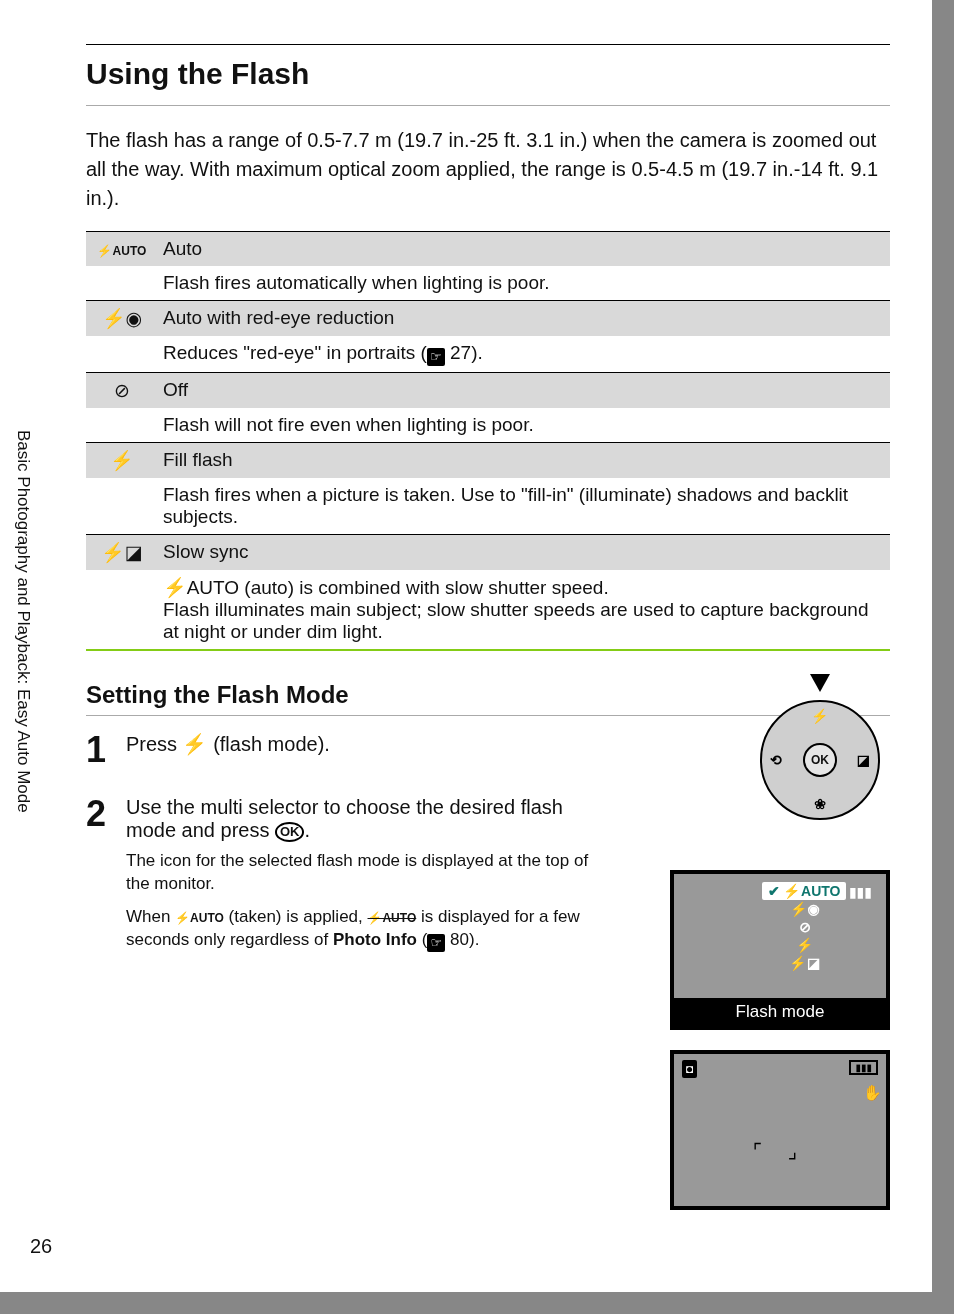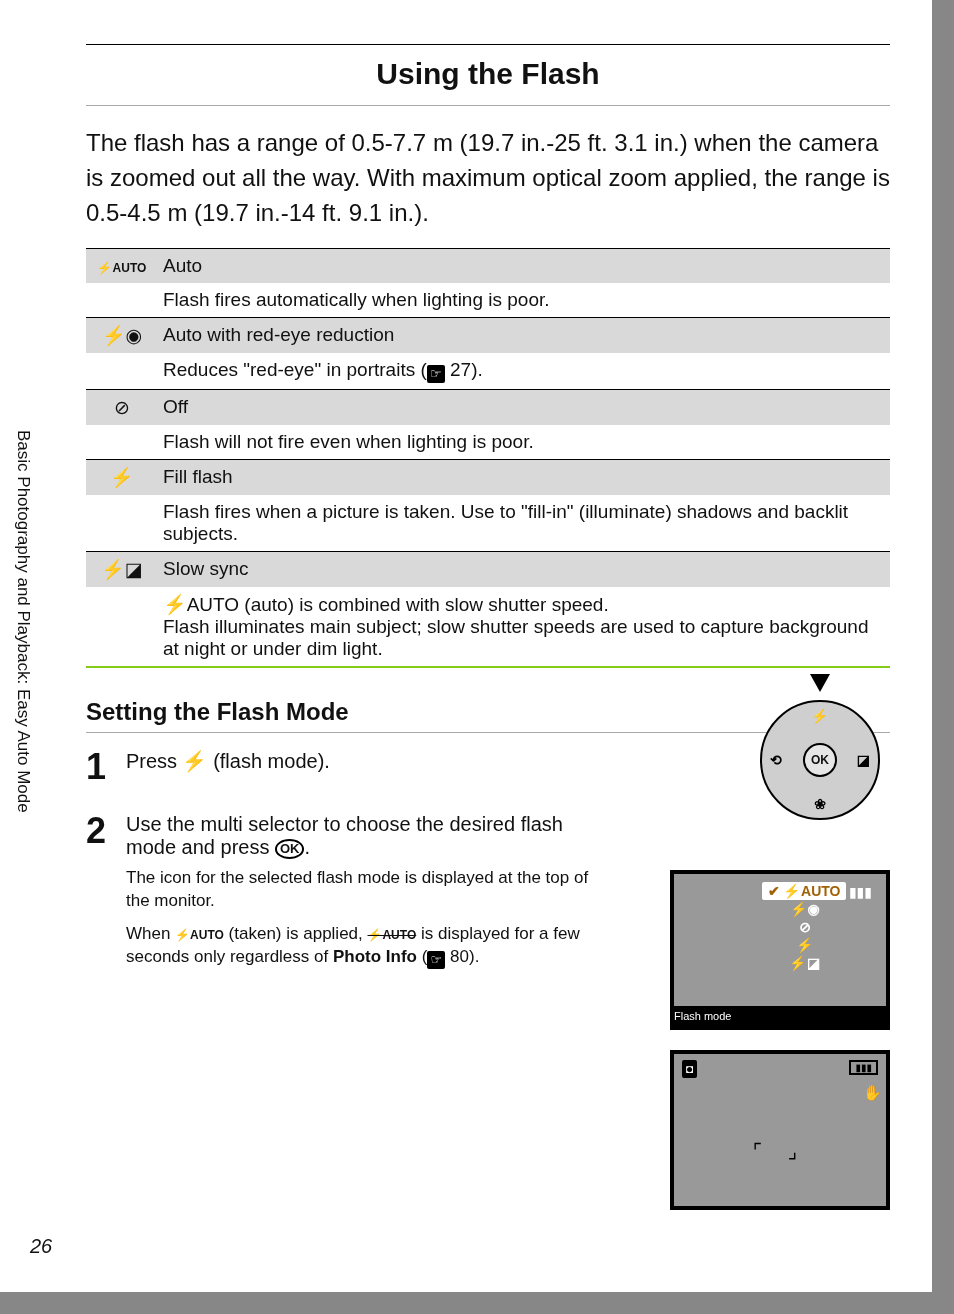--- a/index.html
+++ b/index.html
@@ -16,23 +16,23 @@
     left: 0;
     right: 22px;
     bottom: 22px;
     top: 0;
     background: #fff;
   }
   .content {
     padding: 44px 42px 20px 86px;
   }
   .hr-top { border: none; border-top: 1px solid #000; margin-bottom: 12px; }
-  h1 { font-size: 30px; font-weight: 700; margin-bottom: 14px; text-align: center; }
+  h1 { font-size: 30px; font-weight: 700; margin-bottom: 14px; }
   .hr-under-title { border: none; border-top: 1px solid #aaa; margin-bottom: 20px; }
-  p.intro { font-size: 24px; line-height: 1.45; margin-bottom: 18px; }
+  p.intro { font-size: 20px; line-height: 1.45; margin-bottom: 18px; }
 
   table.flash-table {
     width: 100%;
     border-collapse: collapse;
     font-size: 19px;
   }
   table.flash-table td {
     padding: 6px 5px;
     vertical-align: top;
   }
@@ -95,21 +95,20 @@
     transform: rotate(90deg);
     transform-origin: top left;
     font-size: 17px;
   }
 
   .pagenum {
     position: absolute;
     left: 30px;
     bottom: 34px;
     font-size: 20px;
-    font-style: italic;
   }
 
   
   .dial {
     position: absolute;
     right: 52px;
     top: 700px;
     width: 120px;
     height: 120px;
   }
@@ -160,39 +159,40 @@
     width: 220px;
     border: 4px solid #000;
     background: #999;
   }
   .lcd1 { top: 870px; height: 160px; }
   .lcd1-bar {
     position: absolute;
     left: 0; right: 0; bottom: 0;
     background: #000;
     color: #fff;
-    font-size: 11px;
+    text-align: center;
+    font-size: 17px;
     padding: 4px 0;
   }
   .lcd1-icons {
     position: absolute;
     left: 60px;
     top: 8px;
     right: 10px;
   }
   .lcd1-icons .row {
     color: #fff;
     font-size: 14px;
     font-weight: 700;
     text-align: center;
     line-height: 18px;
   }
   .lcd1-icons .row.sel {
     background: #fff;
-    color: #a16207;
+    color: #0f766e;
     display: inline-block;
     padding: 0 6px;
     border-radius: 2px;
     margin-left: 28px;
   }
   .lcd1-icons .batt {
     position: absolute;
     right: 4px;
     top: 2px;
     color: #fff;

